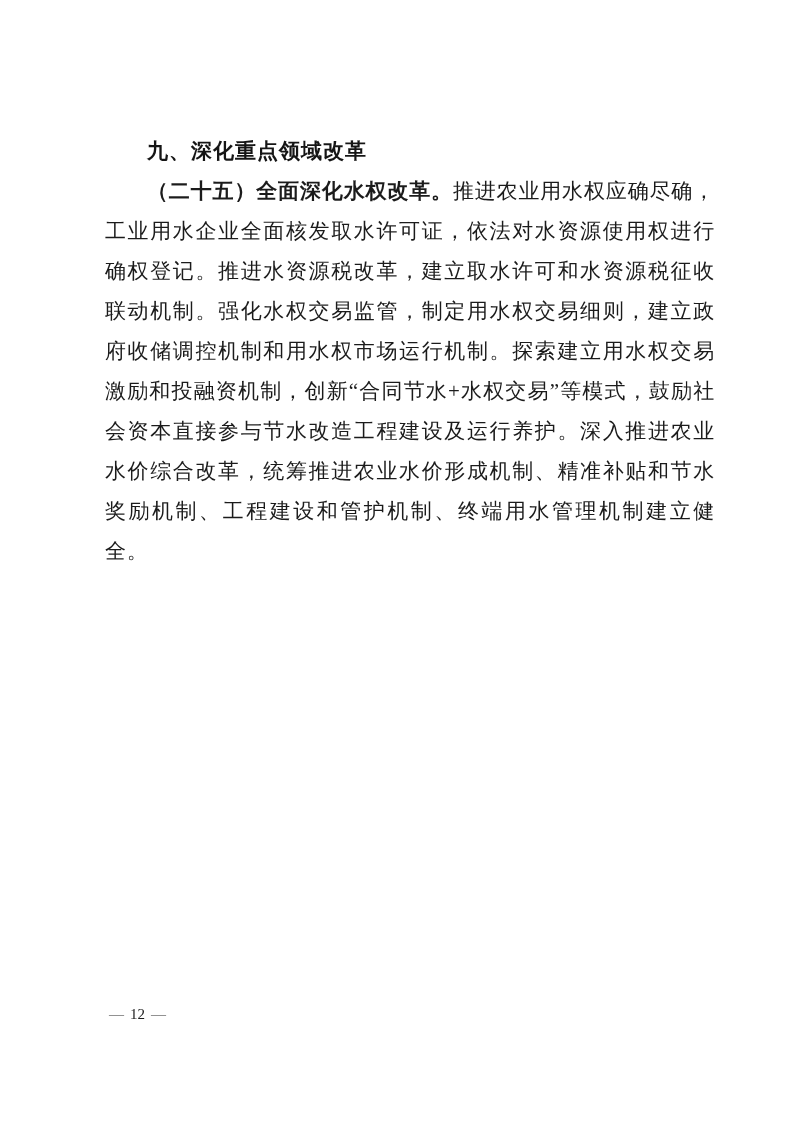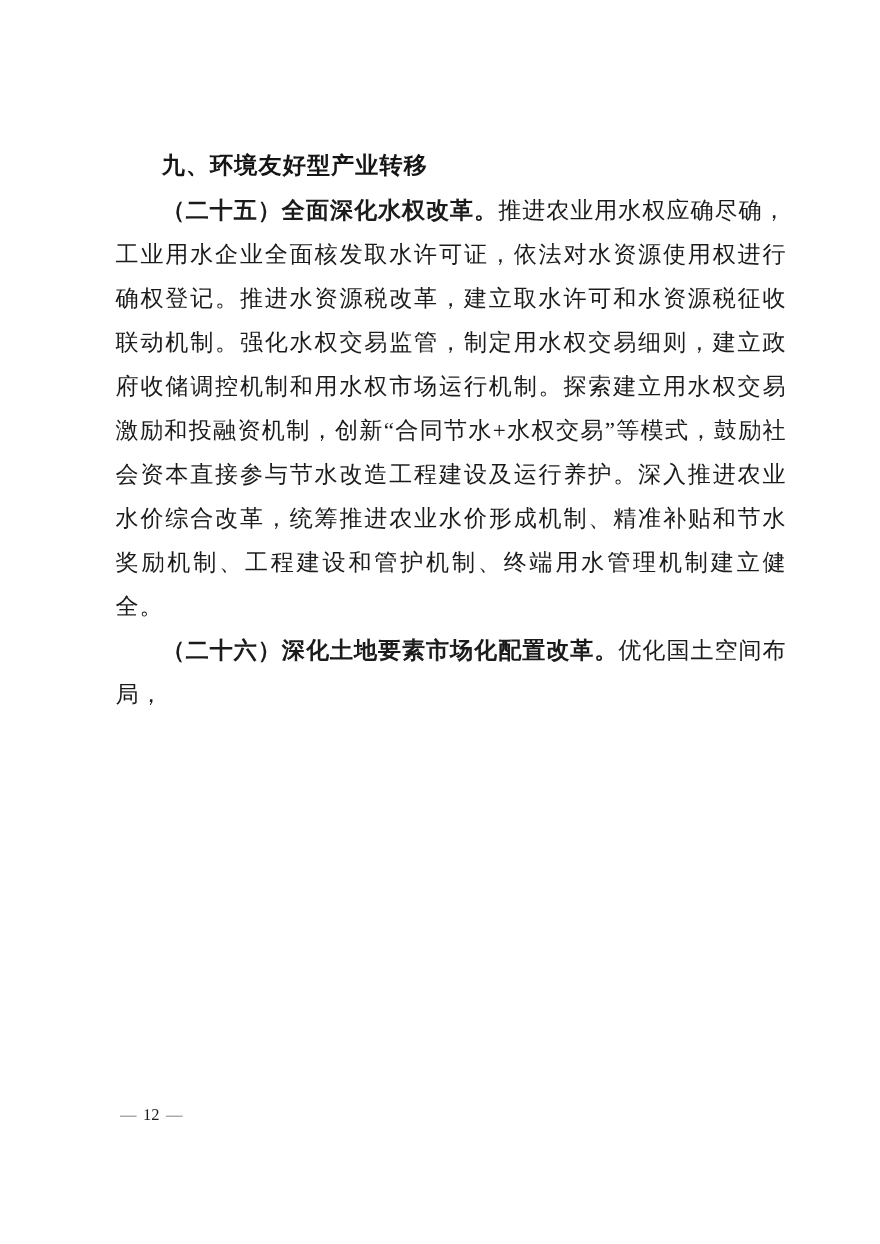--- a/index.html
+++ b/index.html
@@ -59,24 +59,23 @@
   }
 </style>
 </head>
 <body>
 
 <div class="page">
 
   <div class="content">
 
 
-    <h2 class="section-heading">九、环境友好型产业转移</h2>
+    <h2 class="section-heading">九、深化重点领域改革</h2>
 
 
     <p class="para"><span class="lead">（二十五）全面深化水权改革。</span><span>推进农业用水权应确尽确，工业用水企业全面核发取水许可证，依法对水资源使用权进行确权登记。推进水资源税改革，建立取水许可和水资源税征收联动机制。强化水权交易监管，制定用水权交易细则，建立政府收储调控机制和用水权市场运行机制。探索建立用水权交易激励和投融资机制，创新“合同节水+水权交易”等模式，鼓励社会资本直接参与节水改造工程建设及运行养护。深入推进农业水价综合改革，统筹推进农业水价形成机制、精准补贴和节水奖励机制、工程建设和管护机制、终端用水管理机制建立健全。</span></p>
 
-    <p class="para"><span class="lead">（二十六）深化土地要素市场化配置改革。</span><span>优化国土空间布局，</span></p>
 
   </div>
 
   <div class="footer"><span class="dash">—</span><span>12</span><span class="dash">—</span></div>
 
 </div>
 
 </body></html>

